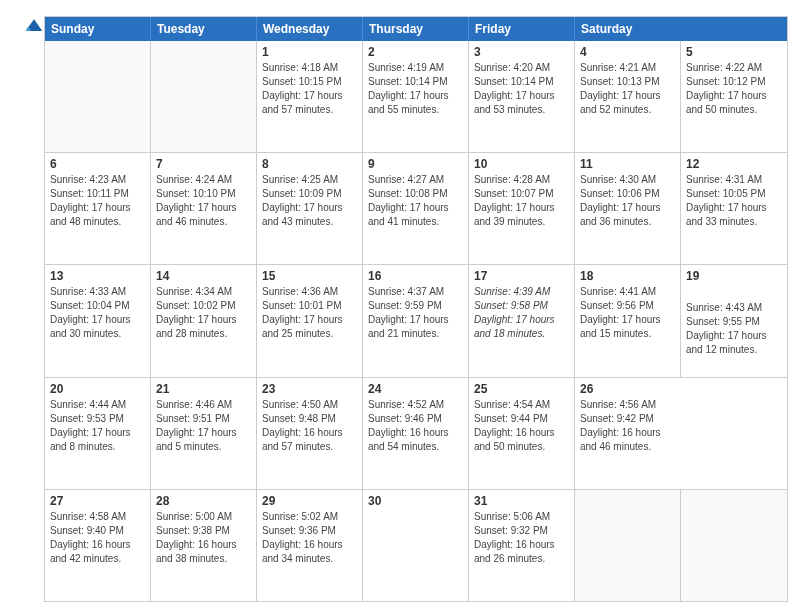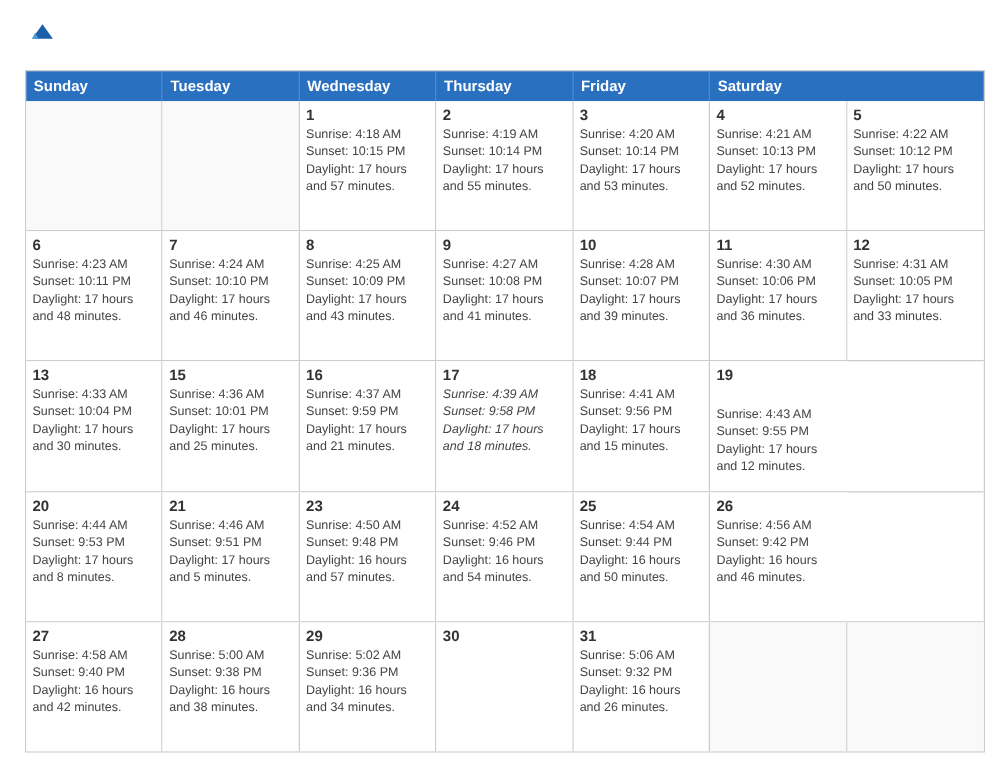--- a/index.html
+++ b/index.html
@@ -8,22 +8,20 @@
       background: #fff;
       width: 792px;
       height: 612px;
       overflow: hidden;
     }
     .page {
       width: 792px;
       height: 612px;
       padding: 16px 4px 10px 20px;
       display: flex;
-      flex-direction: column;
-      gap: 12px;
     }
     .header {
       display: flex;
       justify-content: space-between;
       align-items: flex-start;
       margin-bottom: 8px;
     }
     .logo {
       display: flex;
       flex-direction: column;
@@ -237,20 +235,26 @@
           </div>
         </div>
         <div class="cal-row">
           <div class="cal-cell">
             <span class="day-number">13</span>
             <div class="cell-text" style="white-space: pre-line;">Sunrise: 4:33 AM
 Sunset: 10:04 PM
 Daylight: 17 hours and 30 minutes.</div>
           </div>
           <div class="cal-cell">
+            <span class="day-number">14</span>
+            <div class="cell-text" style="white-space: pre-line;">Sunrise: 4:34 AM
+Sunset: 10:02 PM
+Daylight: 17 hours and 28 minutes.</div>
+          </div>
+          <div class="cal-cell">
             <span class="day-number">15</span>
             <div class="cell-text" style="white-space: pre-line;">Sunrise: 4:36 AM
 Sunset: 10:01 PM
 Daylight: 17 hours and 25 minutes.</div>
           </div>
           <div class="cal-cell">
             <span class="day-number">16</span>
             <div class="cell-text" style="white-space: pre-line;">Sunrise: 4:37 AM
 Sunset: 9:59 PM
 Daylight: 17 hours and 21 minutes.</div>

